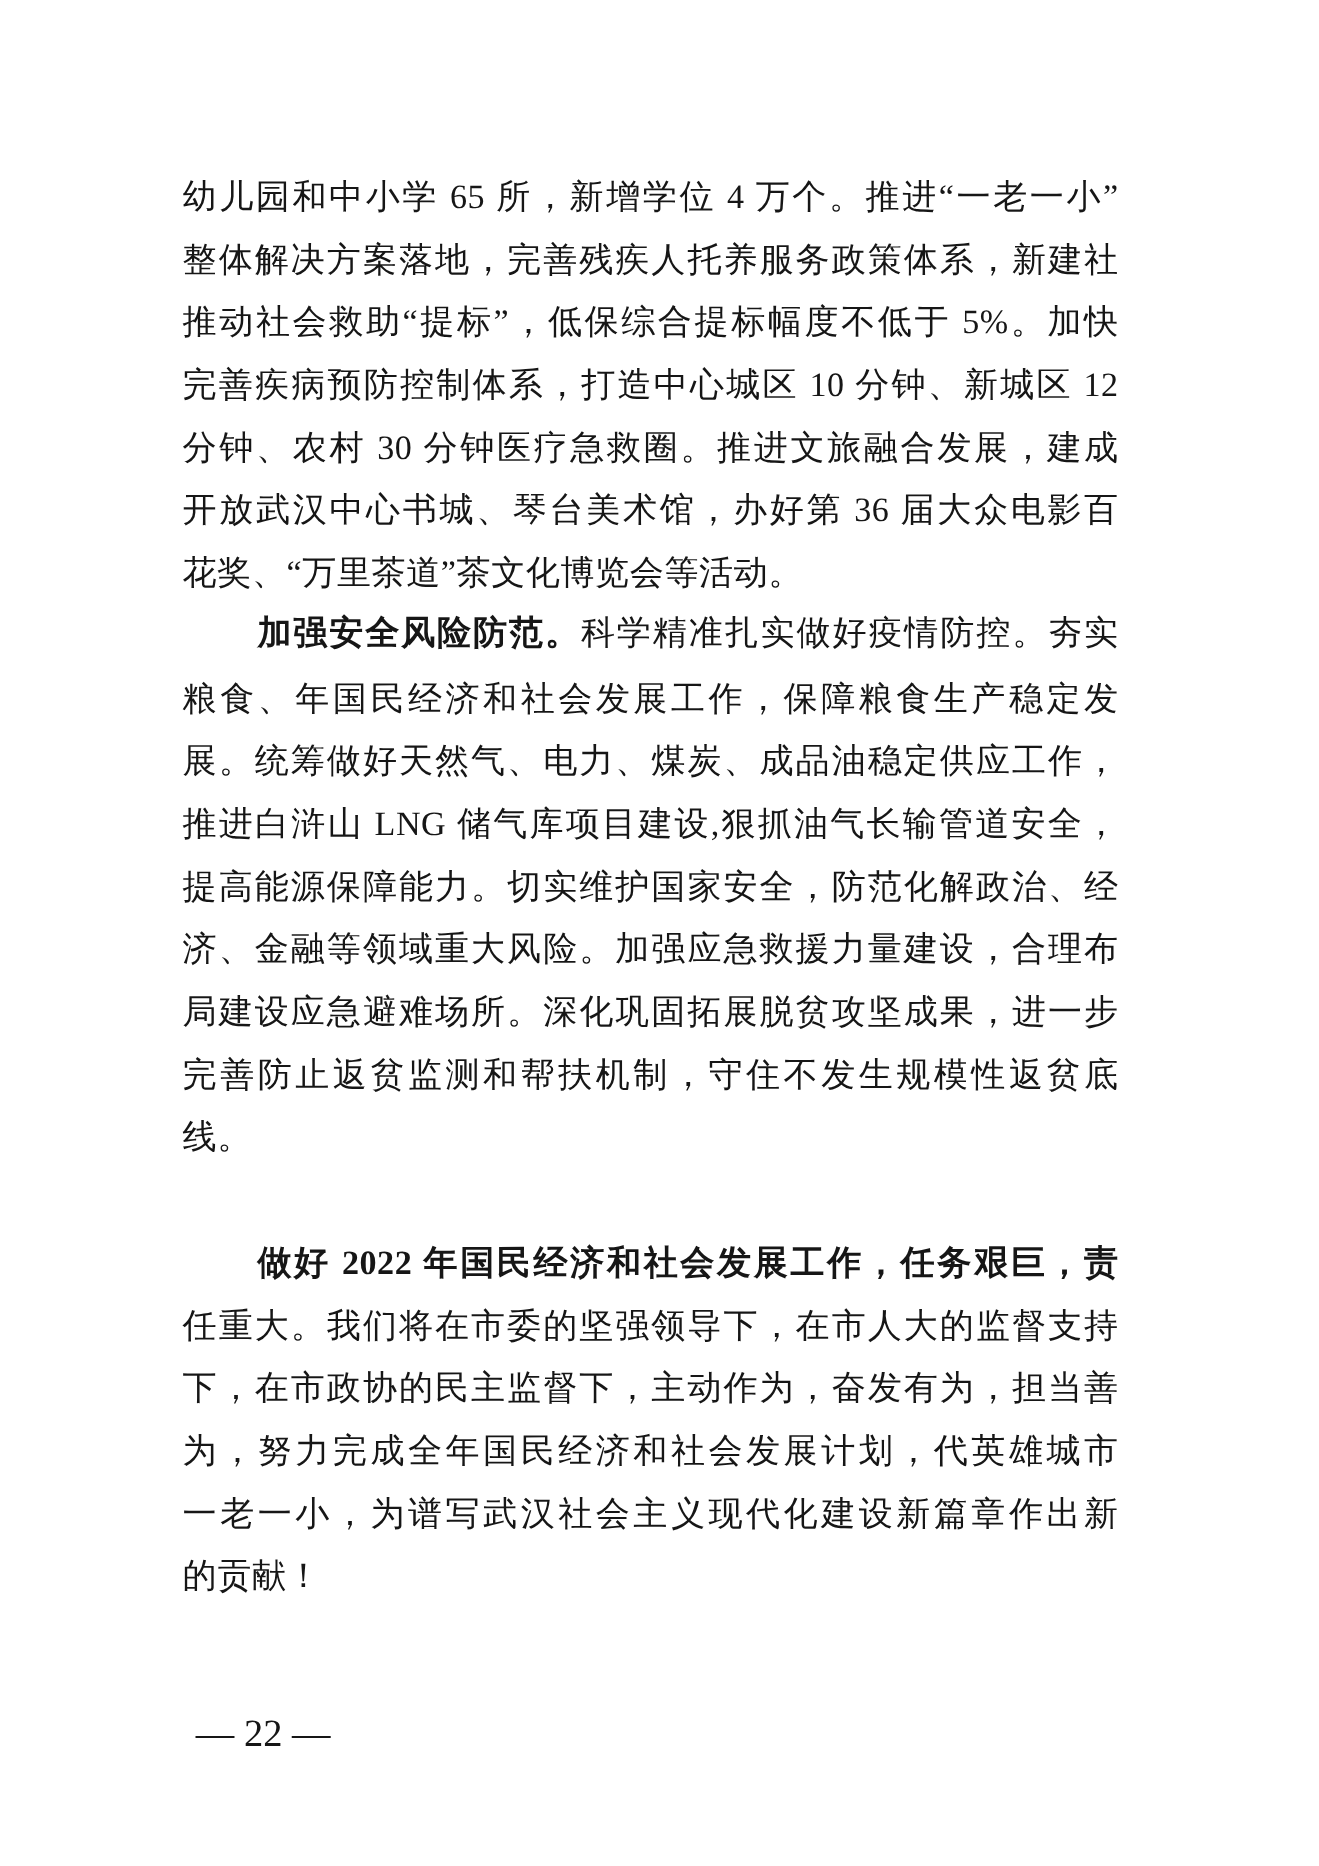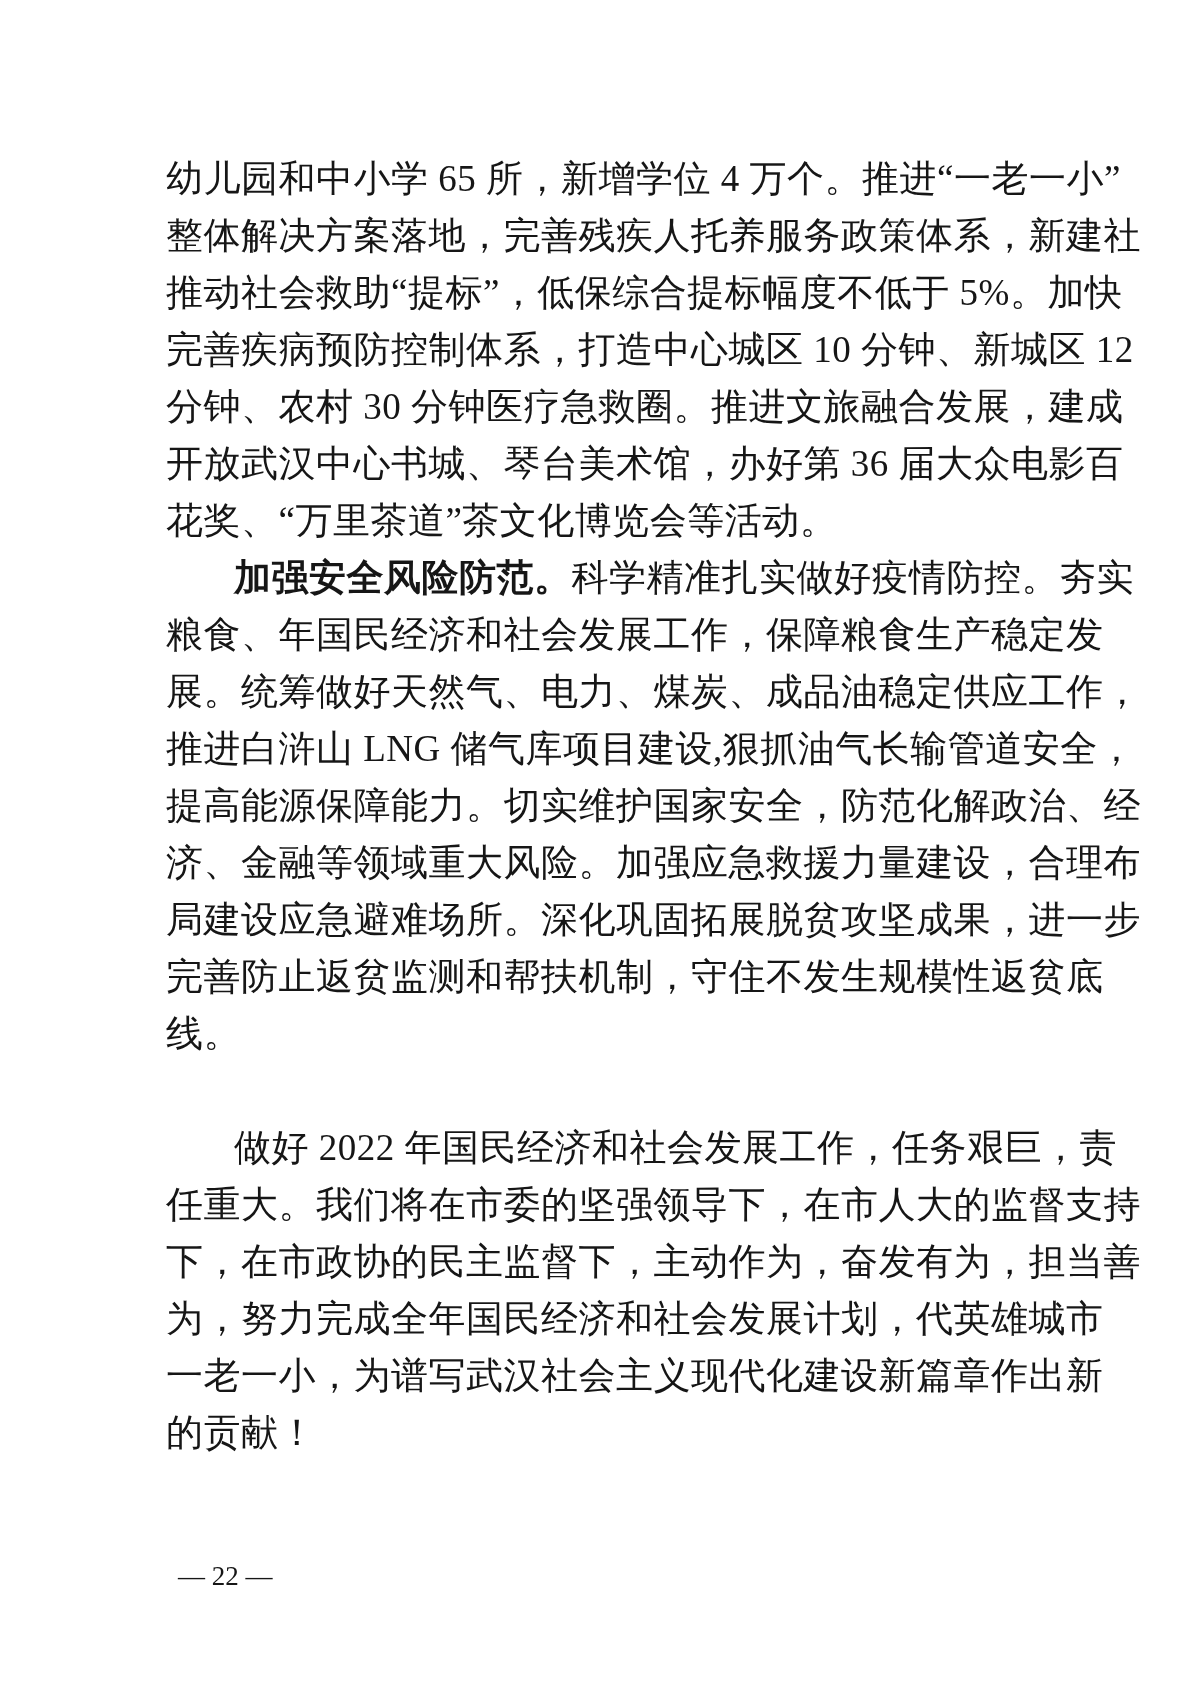--- a/index.html
+++ b/index.html
@@ -18,66 +18,66 @@
   }
   .doc {
     position: absolute;
     left: 166px;
     top: 150px;
     width: 851px;
   }
   .line {
     height: 57px;
     line-height: 57px;
-    font-size: 37px;
+    font-size: 31px;
     text-align: justify;
     white-space: nowrap;
     letter-spacing: 0.5px;
   }
   .line.fill {
     text-align-last: justify;
   }
   .line.gap {
     margin-top: 57px;
   }
   .lead-bold {
     font-weight: 700;
   }
   .footer {
     position: absolute;
     left: 178px;
     top: 1556px;
     height: 40px;
     line-height: 40px;
-    font-size: 27px;
+    font-size: 35px;
     color: #161616;
   }
 </style>
 </head>
 <body>
 
 <div class="page">
   <main class="doc">
       <div class="line fill"><span>幼儿园和中小学 65 所，新增学位 4 万个。推进“一老一小”</span></div>
       <div class="line fill"><span>整体解决方案落地，完善残疾人托养服务政策体系，新建社</span></div>
       <div class="line fill"><span>推动社会救助“提标”，低保综合提标幅度不低于 5%。加快</span></div>
       <div class="line fill"><span>完善疾病预防控制体系，打造中心城区 10 分钟、新城区 12</span></div>
       <div class="line fill"><span>分钟、农村 30 分钟医疗急救圈。推进文旅融合发展，建成</span></div>
       <div class="line fill"><span>开放武汉中心书城、琴台美术馆，办好第 36 届大众电影百</span></div>
       <div class="line"><span>花奖、“万里茶道”茶文化博览会等活动。</span></div>
-      <div class="line fill" style="text-indent: 68px;"><span class="lead-bold">加强安全风险防范。</span><span>科学精准扎实做好疫情防控。夯实</span></div>
+      <div class="line fill" style="text-indent: 68px; font-family: Liberation Mono, monospace;"><span class="lead-bold">加强安全风险防范。</span><span>科学精准扎实做好疫情防控。夯实</span></div>
       <div class="line fill"><span>粮食、年国民经济和社会发展工作，保障粮食生产稳定发</span></div>
       <div class="line fill"><span>展。统筹做好天然气、电力、煤炭、成品油稳定供应工作，</span></div>
       <div class="line fill"><span>推进白浒山 LNG 储气库项目建设,狠抓油气长输管道安全，</span></div>
       <div class="line fill"><span>提高能源保障能力。切实维护国家安全，防范化解政治、经</span></div>
       <div class="line fill"><span>济、金融等领域重大风险。加强应急救援力量建设，合理布</span></div>
       <div class="line fill"><span>局建设应急避难场所。深化巩固拓展脱贫攻坚成果，进一步</span></div>
       <div class="line fill"><span>完善防止返贫监测和帮扶机制，守住不发生规模性返贫底</span></div>
       <div class="line"><span>线。</span></div>
-      <div class="line fill gap" style="text-indent: 68px;"><span>做好 2022 年国民经济和社会发展工作，任务艰巨，责</span></div>
+      <div class="line fill gap" style="text-indent: 68px; font-weight: bold;"><span>做好 2022 年国民经济和社会发展工作，任务艰巨，责</span></div>
       <div class="line fill"><span>任重大。我们将在市委的坚强领导下，在市人大的监督支持</span></div>
       <div class="line fill"><span>下，在市政协的民主监督下，主动作为，奋发有为，担当善</span></div>
       <div class="line fill"><span>为，努力完成全年国民经济和社会发展计划，代英雄城市</span></div>
       <div class="line fill"><span>一老一小，为谱写武汉社会主义现代化建设新篇章作出新</span></div>
       <div class="line"><span>的贡献！</span></div>
     </main>
   <footer class="footer">
     <span>— 22 —</span>
   </footer>
 </div>

